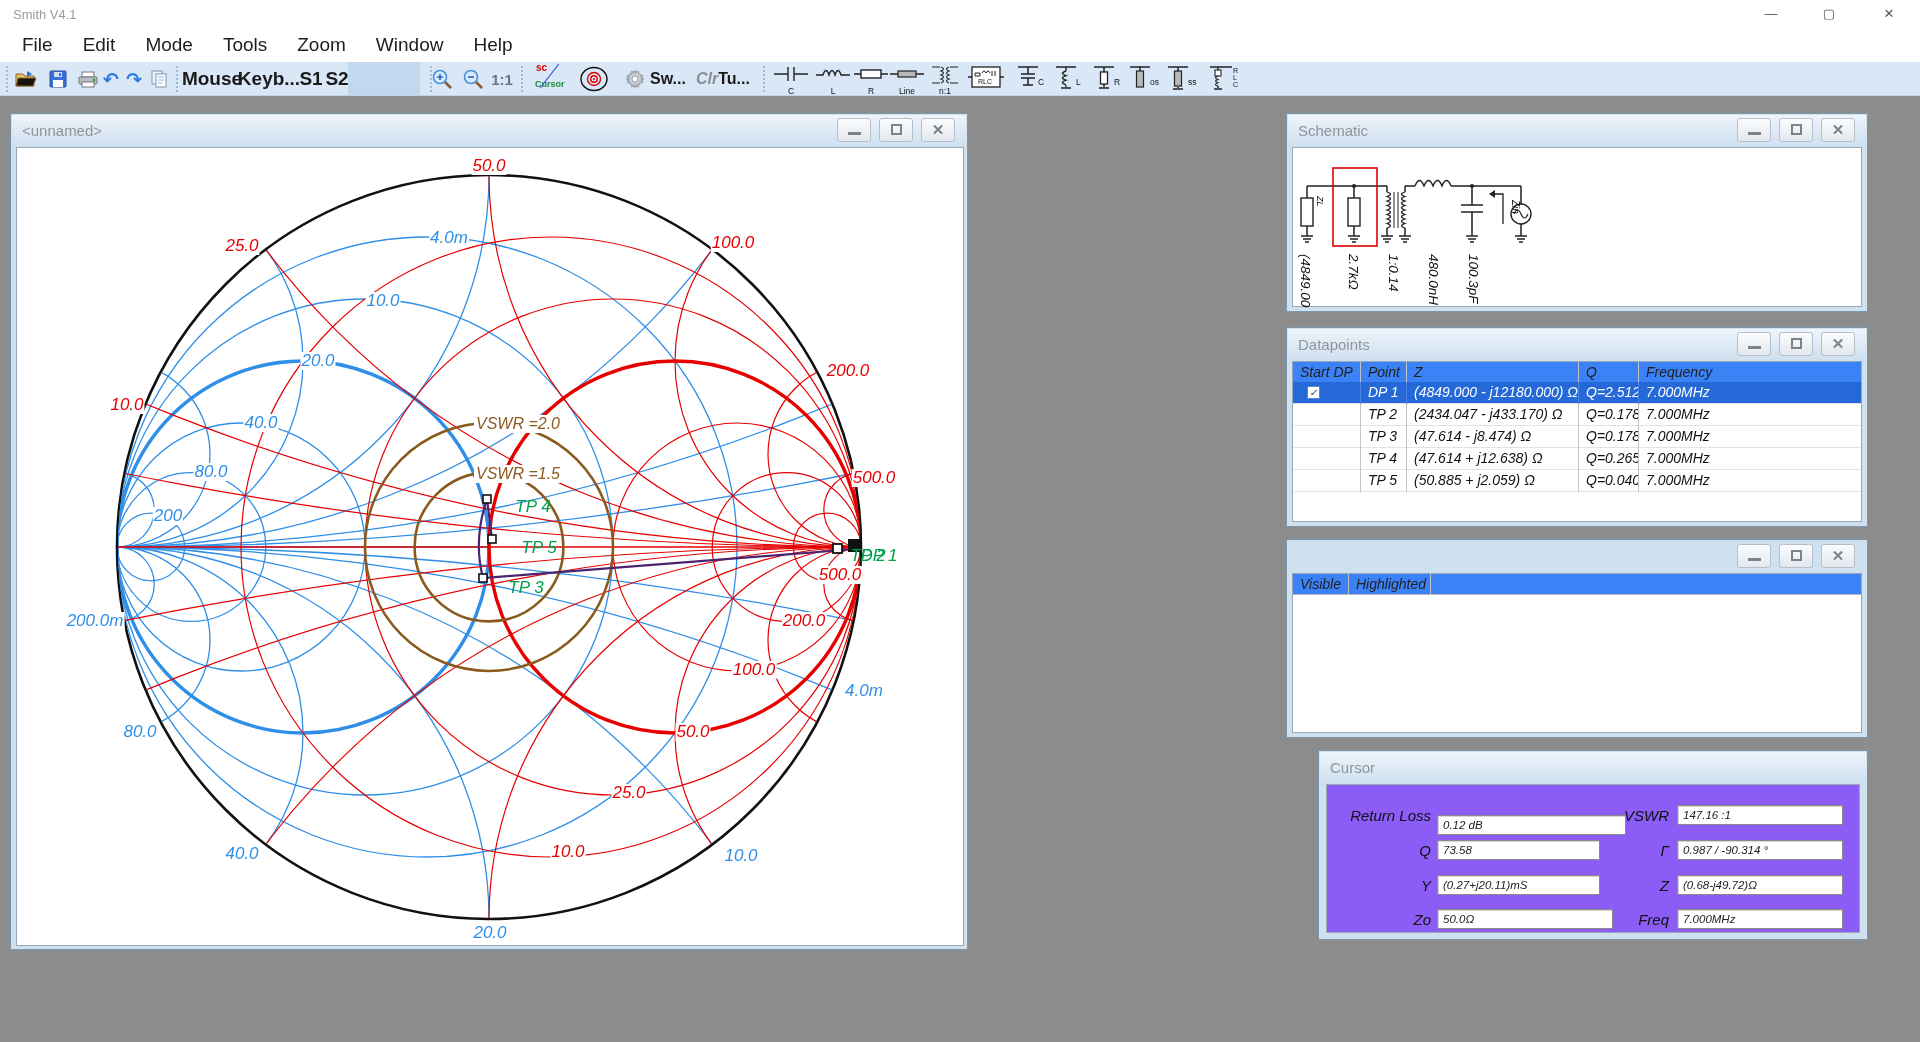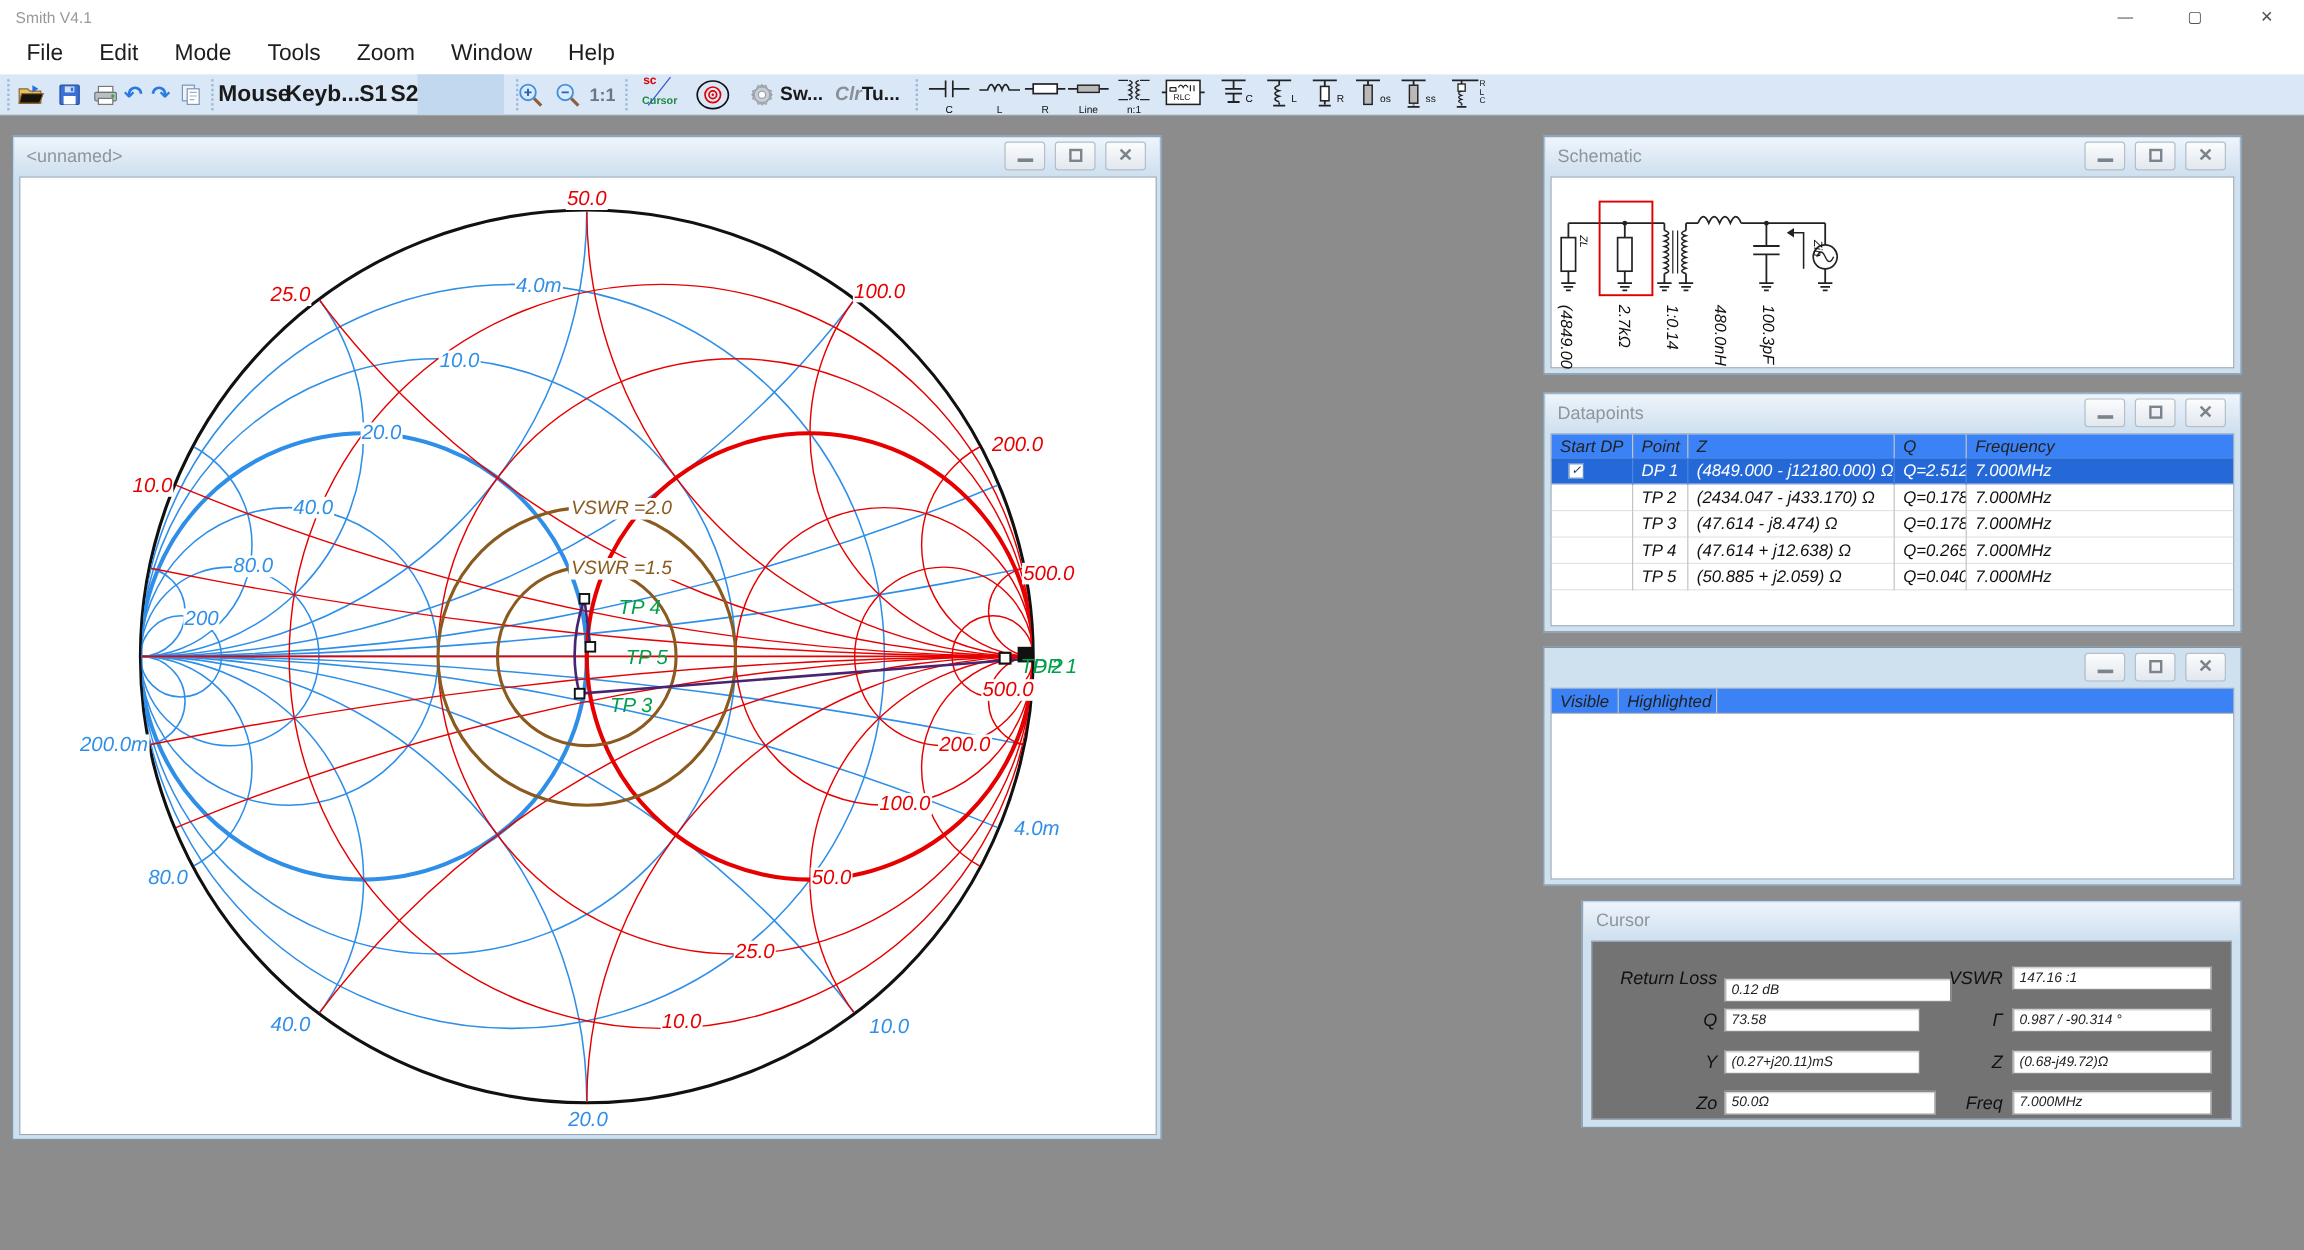--- a/index.html
+++ b/index.html
@@ -49,21 +49,21 @@
   
   .grid-head { position:absolute; display:flex; background:#3b82f6; border-bottom:1px solid #b9b9b9; font-size:14px; color:#222; }
   .grid-head .col { padding:2px 0 0 7px; border-right:1px solid #c4c4c4; height:20px; }
   .dp-row { position:absolute; display:flex; font-size:14px; color:#111; height:22px; border-bottom:1px solid #e3e3e3; }
   .dp-row .col { padding:2px 0 0 7px; border-right:1px solid #c4c4c4; height:22px; white-space:nowrap; overflow:hidden; }
   .dp-row.sel { background:#2569d8; color:#fff; }
   .dp-row.sel .col { border-right-color:#4b85e2; }
   .checkbox { width:13px; height:13px; background:#fff; border:1px solid #5a89c8; margin:2px 0 0 14px; font-size:10px; line-height:11px; text-align:center; color:#1a3a6a; }
 
   
-  #cursor-client { background:#737373; }
+  #cursor-client { background:#8b5cf6; }
   .cur-label { position:absolute; font-size:15px; color:#111; text-align:right; white-space:nowrap; }
   .cur-box { position:absolute; height:20px; background:#fff; border:1px solid #8a8a8a; box-shadow:inset 1px 1px 0 #d6d6d6; font-size:11.5px; color:#222; padding:3px 0 0 5px; white-space:nowrap; overflow:hidden; }
 </style>
 </head>
 <body>
 
 <div id="titlebar">
   <div id="app-title">Smith V4.1</div>
   <div class="appbtn" style="left:1754px;">—</div>
   <div class="appbtn" style="left:1812px;">▢</div>

